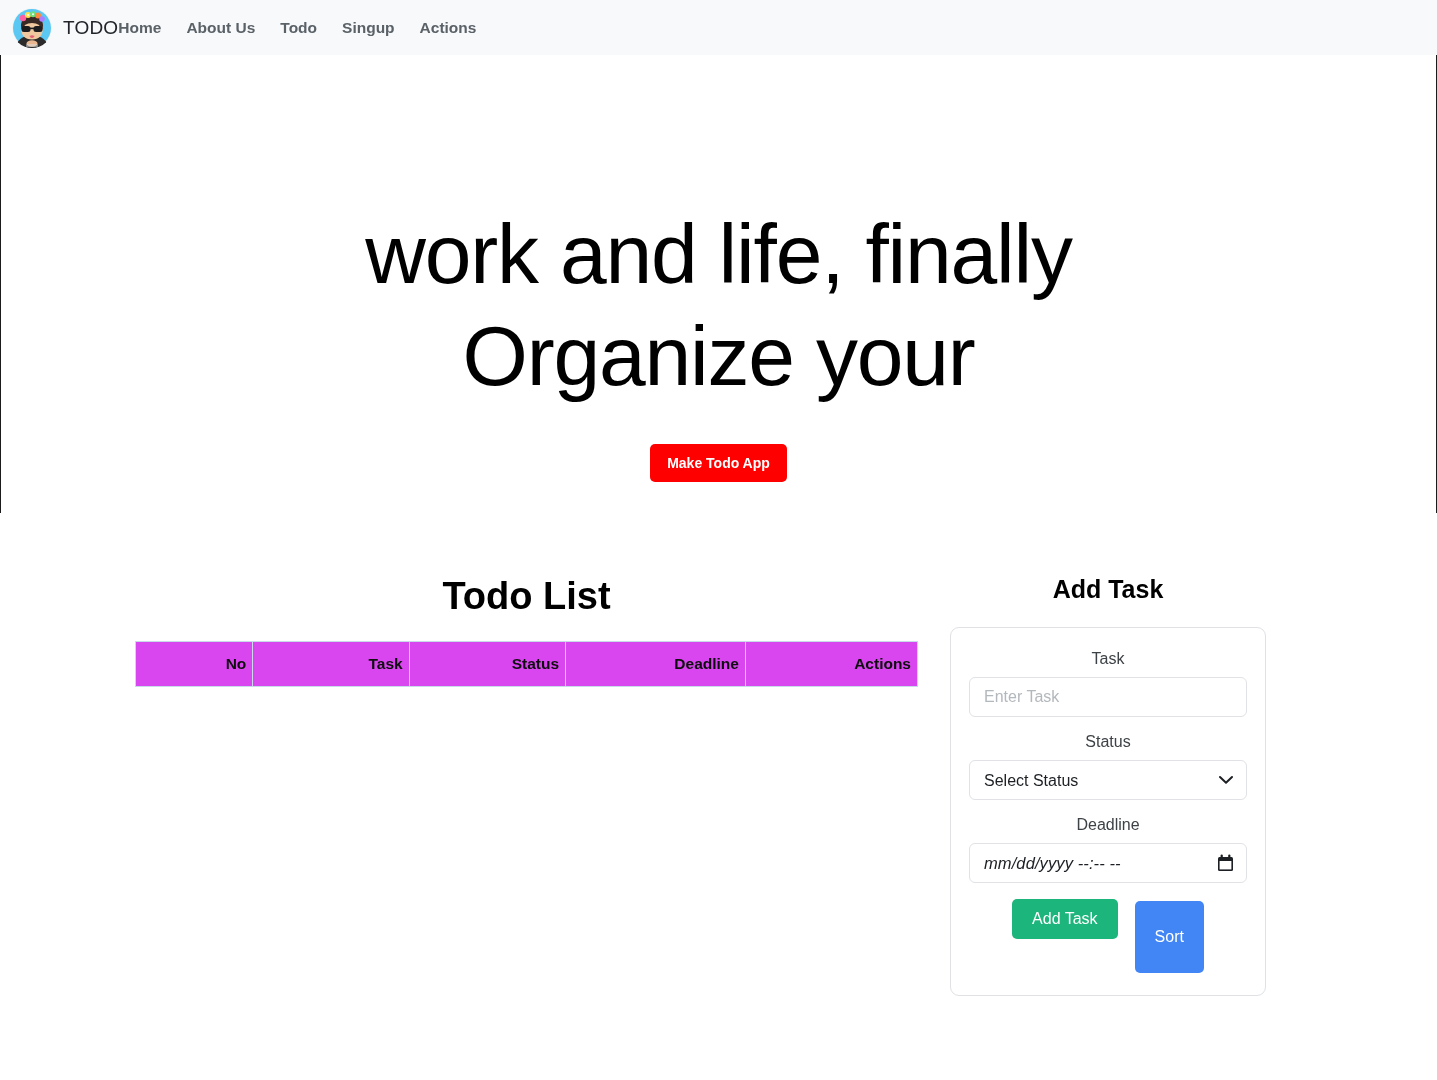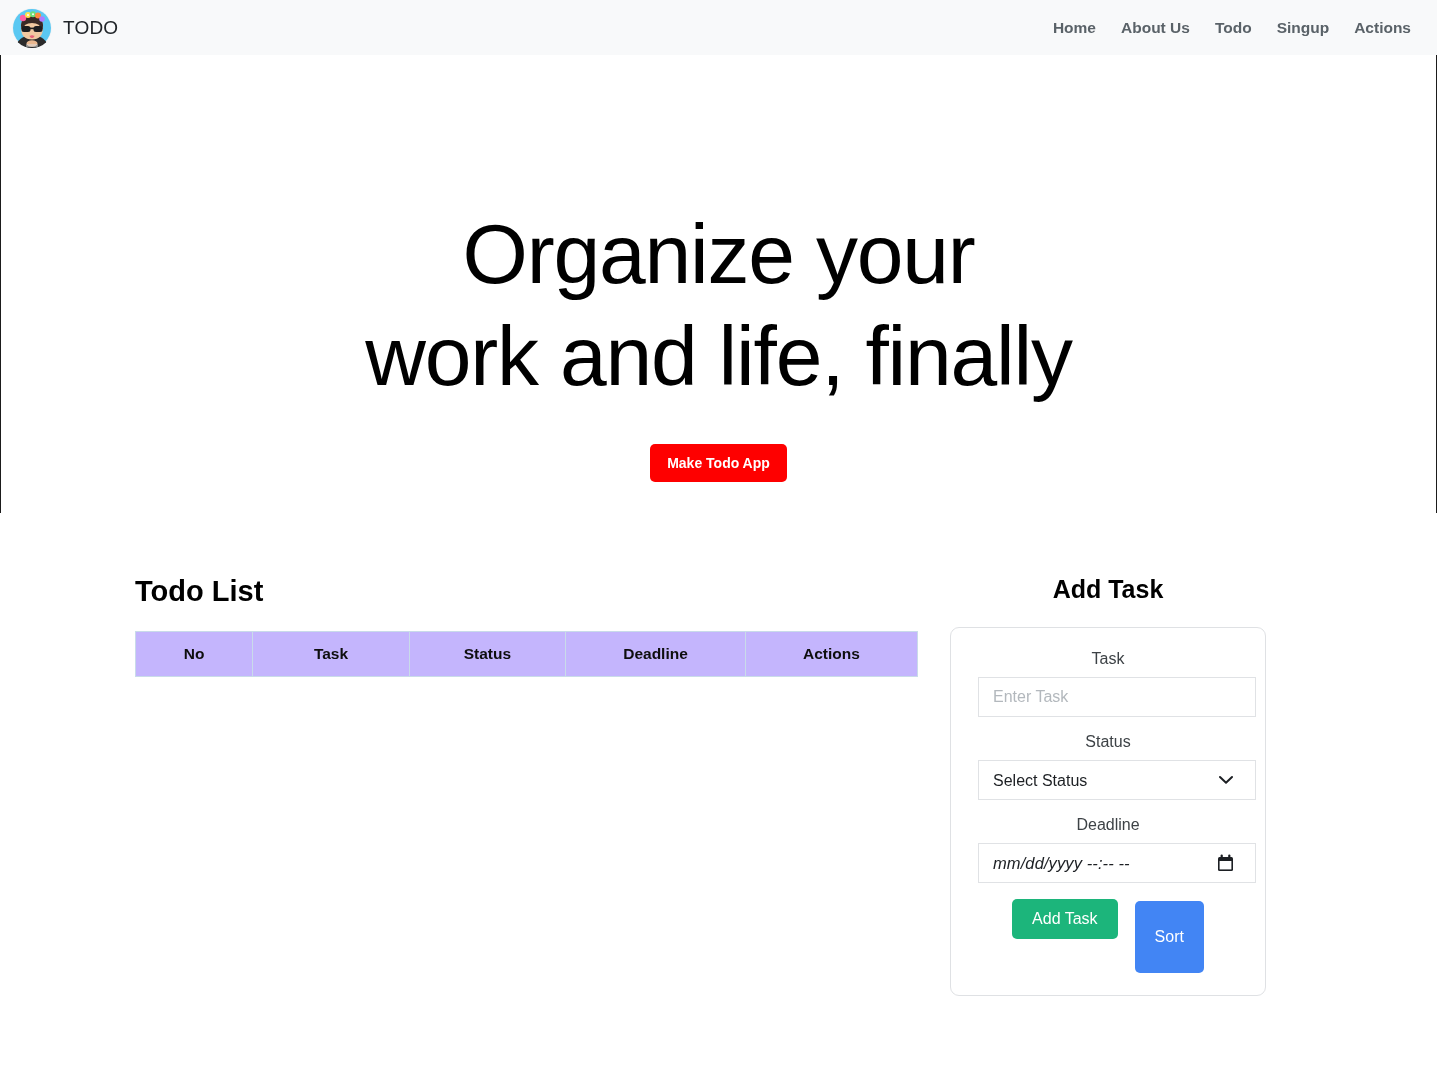--- a/index.html
+++ b/index.html
@@ -13,21 +13,20 @@
     overflow: hidden;
   }
 
   
   .navbar {
     height: 55px;
     background: #f8f9fa;
     display: flex;
     align-items: center;
     padding: 0 26px 0 12px;
-    justify-content: space-between;
   }
   .brand {
     display: flex;
     align-items: center;
     gap: 11px;
     text-decoration: none;
   }
   .avatar {
     width: 40px;
     height: 40px;
@@ -97,38 +96,39 @@
     padding-top: 62px;
   }
   .todo-col {
     width: 950px;
     flex: 0 0 950px;
     padding-left: 135px;
     padding-right: 32px;
   }
   .todo-heading {
     margin: 0 0 23px 0;
-    font-size: 29px;
-    font-weight: bold;
+    font-size: 38px;
+    font-weight: bold;
+    text-align: center;
     color: #000;
     padding-right: 0;
   }
   .todo-table {
     width: 783px;
     border-collapse: collapse;
     table-layout: fixed;
   }
   .todo-table thead th {
-    background: #c4b5fd;
+    background: #d946ef;
     border: 1px solid #c9dbe9;
     font-size: 15.5px;
     font-weight: bold;
     color: #0e0e0e;
     padding: 13px 6px;
-    text-align: center;
+    text-align: right;
   }
 
   .form-col {
     flex: 0 0 auto;
     width: 316px;
     padding-top: 0;
   }
   .form-heading {
     margin: 0 0 23px 0;
     font-size: 25px;
@@ -146,28 +146,27 @@
     display: block;
     text-align: center;
     font-size: 16px;
     color: #3d4246;
     margin-bottom: 9px;
   }
   .text-input, .select-input, .date-input {
     width: 100%;
     height: 40px;
     border: 1px solid #e0e2e5;
-    border-radius: 0;
+    border-radius: 6px;
     padding: 0 14px;
     font-size: 16px;
     color: #1c1f23;
     font-family: "Liberation Sans", sans-serif;
     background: #fff;
     outline: none;
-    margin-left: 9px;
   }
   .text-input::placeholder { color: #b3b8bd; }
   .field-group { margin-bottom: 16px; }
 
   .select-wrap { position: relative; }
   .select-input {
     appearance: none;
     -webkit-appearance: none;
     padding-right: 40px;
   }
@@ -258,22 +257,22 @@
     <a class="nav-link" href="#">Home</a>
     <a class="nav-link" href="#">About Us</a>
     <a class="nav-link" href="#">Todo</a>
     <a class="nav-link" href="#">Singup</a>
     <a class="nav-link" href="#">Actions</a>
   </nav>
 </div>
 
 <section class="hero">
   <h1 class="hero-title">
+    <span class="line">work and life, finally</span>
     <span class="line">Organize your</span>
-    <span class="line">work and life, finally</span>
   </h1>
   <button class="cta-btn">Make Todo App</button>
 </section>
 
 <div class="content">
 
   <div class="todo-col">
     <h2 class="todo-heading">Todo List</h2>
     <table class="todo-table">
       <thead>

